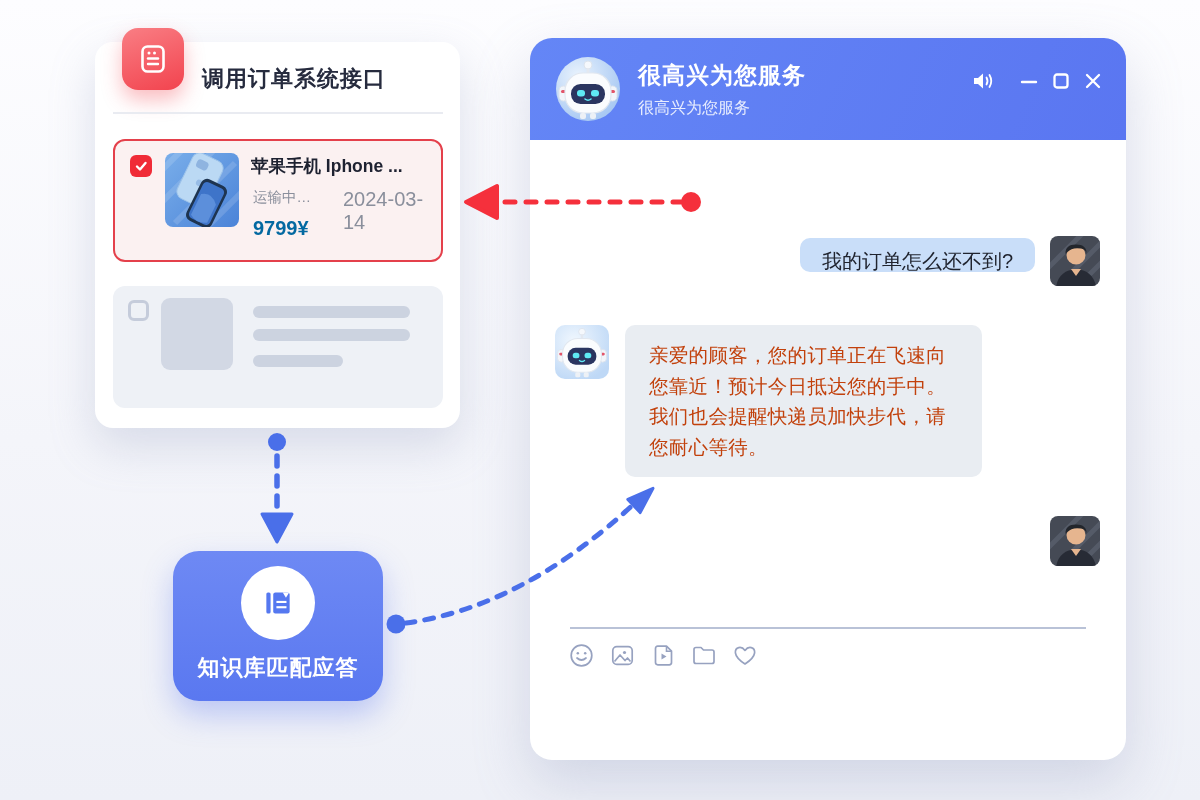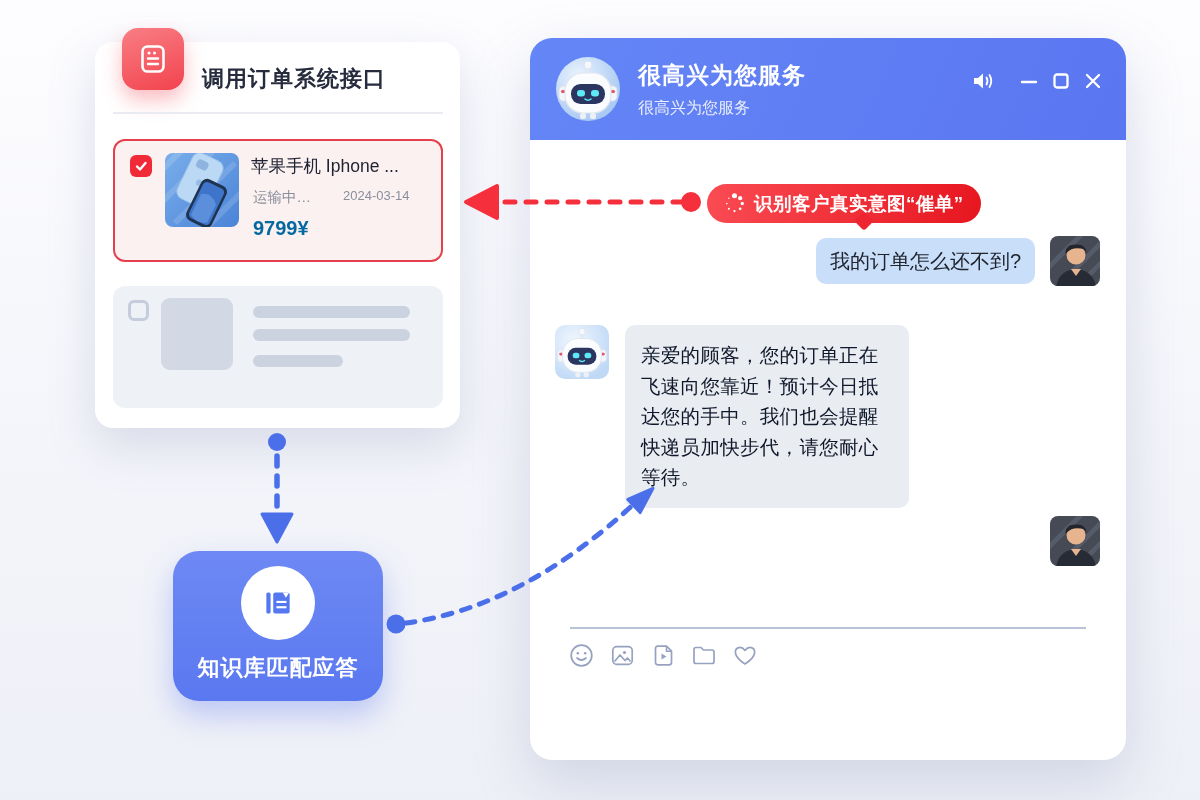--- a/index.html
+++ b/index.html
@@ -30,23 +30,23 @@
   .order-item{
     position:absolute; left:18px; top:97px; width:330px; height:123px;
     background:#FBF1F1; border:2px solid #E4404B; border-radius:12px;
   }
   .checkbox{
     position:absolute; left:15px; top:14px; width:22px; height:22px;
     background:#F02B37; border-radius:6px;
     display:flex; align-items:center; justify-content:center;
   }
   .product-img{ position:absolute; left:50px; top:12px; width:74px; height:74px; border-radius:8px; overflow:hidden; }
-  .item-title{ position:absolute; left:136px; top:13px; font-size:17.5px; font-weight:400; color:#1E2231; }
+  .item-title{ position:absolute; left:136px; top:13px; font-size:17.5px; font-weight:700; color:#1E2231; }
   .item-status{ position:absolute; left:138px; top:47px; font-size:14.5px; color:#8A8F9C; }
-  .item-date{ position:absolute; left:228px; top:47px; font-size:13px; color:#8A8F9C; }
+  .item-date{ position:absolute; left:228px; top:47px; font-size:20px; color:#8A8F9C; }
   .item-price{ position:absolute; left:138px; top:76px; font-size:20px; font-weight:700; color:#0369a1; }
   .skeleton-item{
     position:absolute; left:18px; top:244px; width:330px; height:122px;
     background:#EEF1F6; border-radius:12px;
   }
   .s-checkbox{ position:absolute; left:15px; top:14px; width:21px; height:21px; border:3px solid #C5CCDB; border-radius:6px; }
   .s-img{ position:absolute; left:48px; top:12px; width:72px; height:72px; background:#D2D8E4; border-radius:9px; }
   .s-bar{ position:absolute; background:#CCD3E0; border-radius:6px; height:12px; }
   .s-bar1{ left:140px; top:20px; width:157px; }
   .s-bar2{ left:140px; top:43px; width:157px; }
@@ -96,41 +96,41 @@
     background:linear-gradient(100deg,#FA4B53,#E7161F);
     display:flex; align-items:center; gap:9px; z-index:5;
   }
   .intent-text{ color:#fff; font-size:18.5px; font-weight:700; letter-spacing:.5px; white-space:nowrap; }
   .badge-tail{
     position:absolute; left:150px; bottom:-5px; width:14px; height:14px;
     background:#EE2531; transform:rotate(45deg); border-radius:3px; z-index:-1;
   }
   
   .bubble-user{
-    position:absolute; right:91px; height:46px; line-height:46px;
-    padding:0 14px; background:#C9DEF9; border-radius:10px;
+    position:absolute; right:91px; height:34px; line-height:46px;
+    padding:0 22px; background:#C9DEF9; border-radius:10px;
     font-size:20px; color:#20242F; white-space:nowrap;
   }
   .bubble-user-1{ top:200px; }
   .bubble-user-2{ top:480px; }
   .user-avatar{
     position:absolute; left:520px; width:50px; height:50px;
     border-radius:8px; overflow:hidden;
   }
   .user-avatar-1{ top:198px; }
   .user-avatar-2{ top:478px; }
   .bot-avatar{
     position:absolute; left:25px; top:287px; width:54px; height:54px;
     border-radius:10px; overflow:hidden;
     background:radial-gradient(circle at 35% 30%,#F0F7FE,#BED8F6 80%);
   }
   .bubble-bot{
-    position:absolute; left:95px; top:287px; width:284px;
-    padding:15px 16px; background:#E9EDF2; border-radius:10px;
-    font-size:19.5px; line-height:30.5px; color:#0f172a; letter-spacing:.3px;
+    position:absolute; left:95px; top:287px; width:357px;
+    padding:15px 24px; background:#E9EDF2; border-radius:10px;
+    font-size:19.5px; line-height:30.5px; color:#c2410c; letter-spacing:.3px;
   }
   .chat-divider{ position:absolute; left:40px; top:589px; width:516px; height:2px; background:#B9C2D7; }
   .chat-toolbar{ position:absolute; left:38px; top:604px; display:flex; gap:15px; align-items:center; }
   .tool-icon{ width:26px; height:26px; display:flex; align-items:center; justify-content:center; }
   
   .arrows{ position:absolute; left:0; top:0; width:1200px; height:800px; z-index:40; pointer-events:none; }
 </style>
 </head>
 <body>
 
@@ -262,34 +262,20 @@
           </svg>
       </div>
       <div class="ctrl">
         <svg width="18" height="18" viewBox="0 0 18 18">
             <path d="M3 3 L15 15 M15 3 L3 15" stroke="#fff" stroke-width="2.3" stroke-linecap="round"></path>
           </svg>
       </div>
     </div>
   </div>
 
-  <div class="intent-badge">
-    <div class="badge-tail"></div>
-    <svg width="21" height="21" viewBox="0 0 20 20">
-      <circle cx="10" cy="2.6" r="2.4" fill="#fff"></circle>
-      <circle cx="15.4" cy="4.9" r="2.0" fill="#fff"></circle>
-      <circle cx="17.4" cy="10" r="1.6" fill="#fff"></circle>
-      <circle cx="15.4" cy="15.1" r="1.3" fill="#fff"></circle>
-      <circle cx="10" cy="17.2" r="1.1" fill="#fff"></circle>
-      <circle cx="4.6" cy="15.1" r="0.95" fill="#fff"></circle>
-      <circle cx="2.7" cy="10" r="0.8" fill="#fff"></circle>
-      <circle cx="4.6" cy="4.9" r="0.7" fill="#fff"></circle>
-    </svg>
-    <span class="intent-text">识别客户真实意图“催单”</span>
-  </div>
 
   <div class="bubble-user bubble-user-1">我的订单怎么还不到?</div>
   <div class="user-avatar user-avatar-1">
     <svg width="50" height="50" viewBox="0 0 50 50">
         <use href="#person"></use>
       </svg>
   </div>
 
   <div class="bot-avatar">
     <svg width="54" height="54" viewBox="0 0 64 64">

